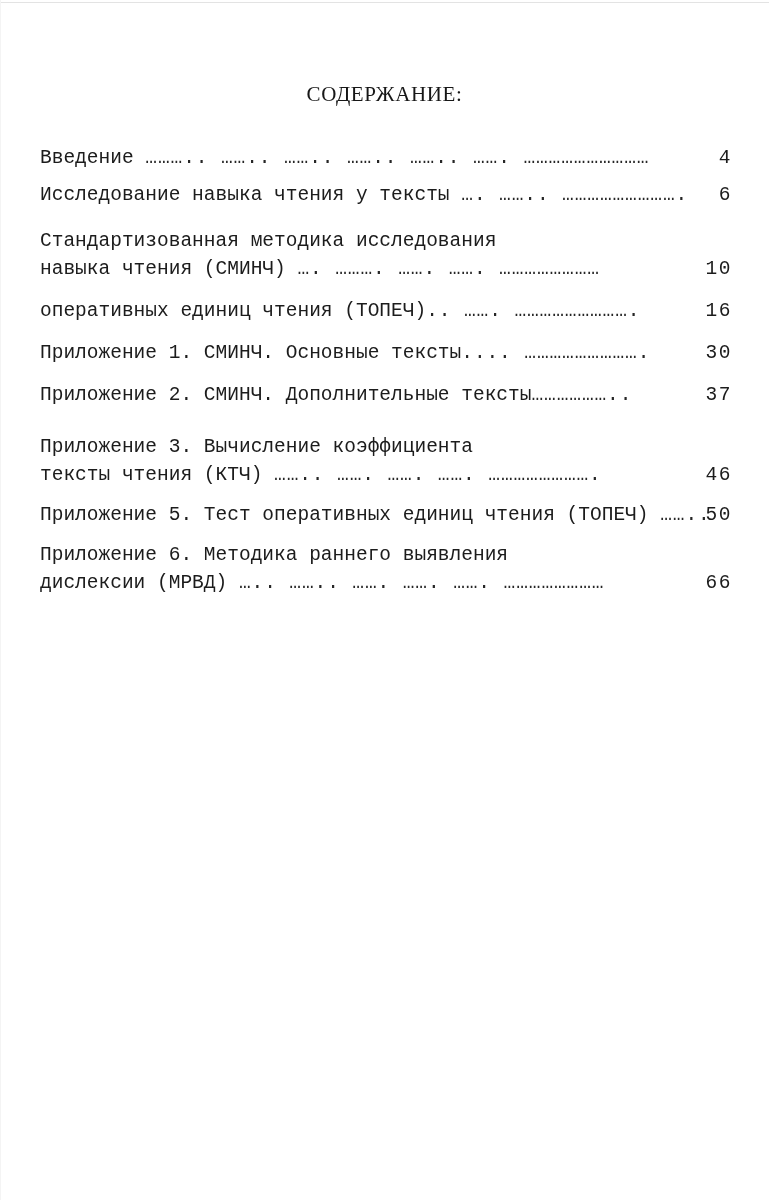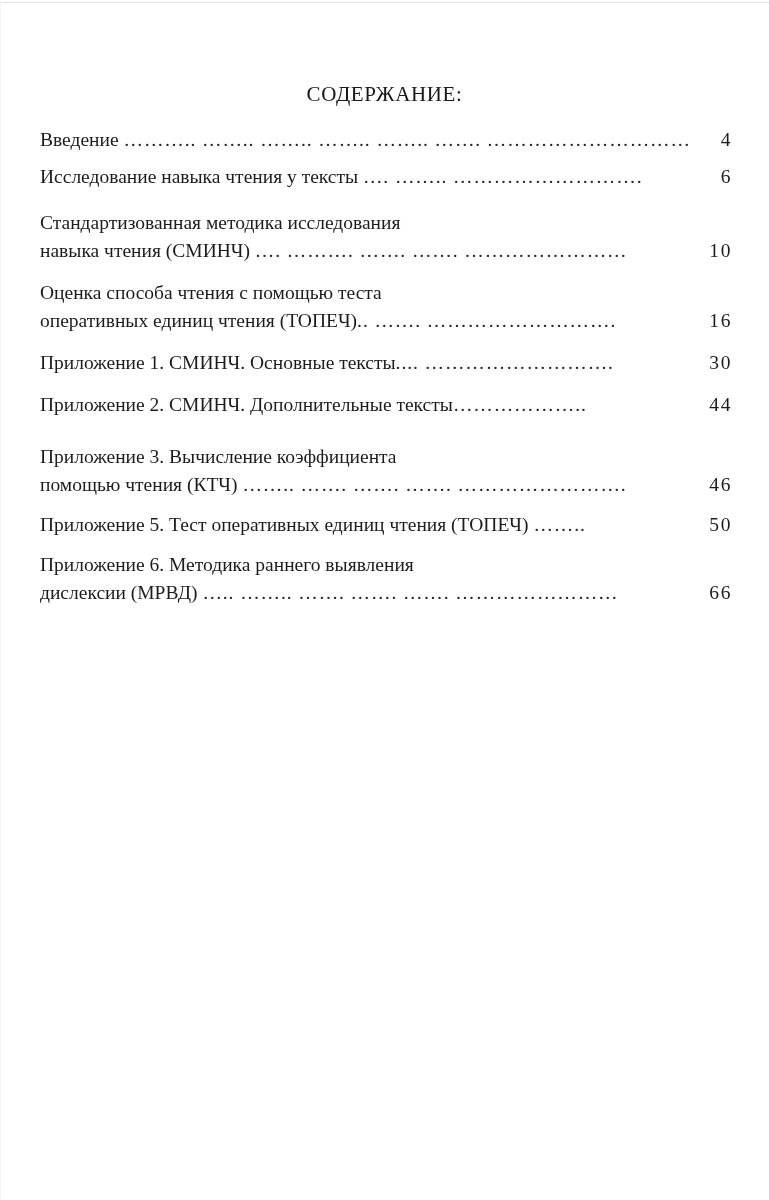--- a/index.html
+++ b/index.html
@@ -48,23 +48,24 @@
     font-size: 21px;
     letter-spacing: 0.6px;
     color: #171717;
     font-weight: 400;
     font-family: Liberation Serif, serif;
   }
 
   
   .toc-list {
     position: absolute;
-    top: 126px;
+    top: 144px;
     left: 40px;
     width: 692px;
+    font-family: Liberation Mono, monospace;
   }
 
   .toc-entry {
     position: relative;
     width: 692px;
   }
 
   
   .toc-line {
     position: relative;
@@ -112,32 +113,31 @@
         <div class="toc-line"><span class="line-text">Введение </span><span class="line-dots">……….. …….. …….. …….. …….. ……. …………………………</span><span class="line-page">4</span></div>
       </div>
       <div class="toc-entry" style="margin-top: 9px;">
         <div class="toc-line"><span class="line-text">Исследование навыка чтения у тексты </span><span class="line-dots">…. …….. ……………………….</span><span class="line-page">6</span></div>
       </div>
       <div class="toc-entry" style="margin-top: 18px;">
         <div class="toc-line"><span class="line-text">Стандартизованная методика исследования</span></div>
         <div class="toc-line"><span class="line-text">навыка чтения (СМИНЧ) </span><span class="line-dots">…. ………. ……. ……. ……………………</span><span class="line-page">10</span></div>
       </div>
       <div class="toc-entry" style="margin-top: 14px;">
-        <div class="toc-line"><span class="line-text">Оценка способа чтения с помощью теста</span></div>
         <div class="toc-line"><span class="line-text">оперативных единиц чтения (ТОПЕЧ)</span><span class="line-dots">.. ……. ……………………….</span><span class="line-page">16</span></div>
       </div>
       <div class="toc-entry" style="margin-top: 14px;">
         <div class="toc-line"><span class="line-text">Приложение 1. СМИНЧ. Основные тексты</span><span class="line-dots">.... ……………………….</span><span class="line-page">30</span></div>
       </div>
       <div class="toc-entry" style="margin-top: 14px;">
-        <div class="toc-line"><span class="line-text">Приложение 2. СМИНЧ. Дополнительные тексты</span><span class="line-dots">………………..</span><span class="line-page">44</span></div>
+        <div class="toc-line"><span class="line-text">Приложение 2. СМИНЧ. Дополнительные тексты</span><span class="line-dots">………………..</span><span class="line-page">37</span></div>
       </div>
       <div class="toc-entry" style="margin-top: 24px;">
         <div class="toc-line"><span class="line-text">Приложение 3. Вычисление коэффициента</span></div>
-        <div class="toc-line"><span class="line-text">помощью чтения (КТЧ) </span><span class="line-dots">…….. ……. ……. ……. …………………….</span><span class="line-page">46</span></div>
+        <div class="toc-line"><span class="line-text">тексты чтения (КТЧ) </span><span class="line-dots">…….. ……. ……. ……. …………………….</span><span class="line-page">46</span></div>
       </div>
       <div class="toc-entry" style="margin-top: 12px;">
         <div class="toc-line"><span class="line-text">Приложение 5. Тест оперативных единиц чтения (ТОПЕЧ) </span><span class="line-dots">……..</span><span class="line-page">50</span></div>
       </div>
       <div class="toc-entry" style="margin-top: 12px;">
         <div class="toc-line"><span class="line-text">Приложение 6. Методика раннего выявления</span></div>
         <div class="toc-line"><span class="line-text">дислексии (МРВД) </span><span class="line-dots">….. …….. ……. ……. ……. ……………………</span><span class="line-page">66</span></div>
       </div>
     </div>
 

